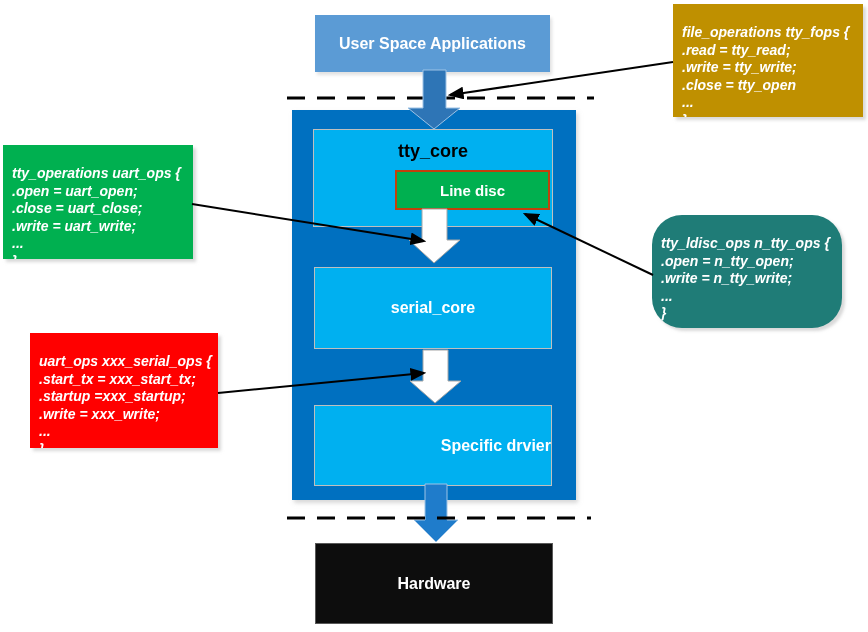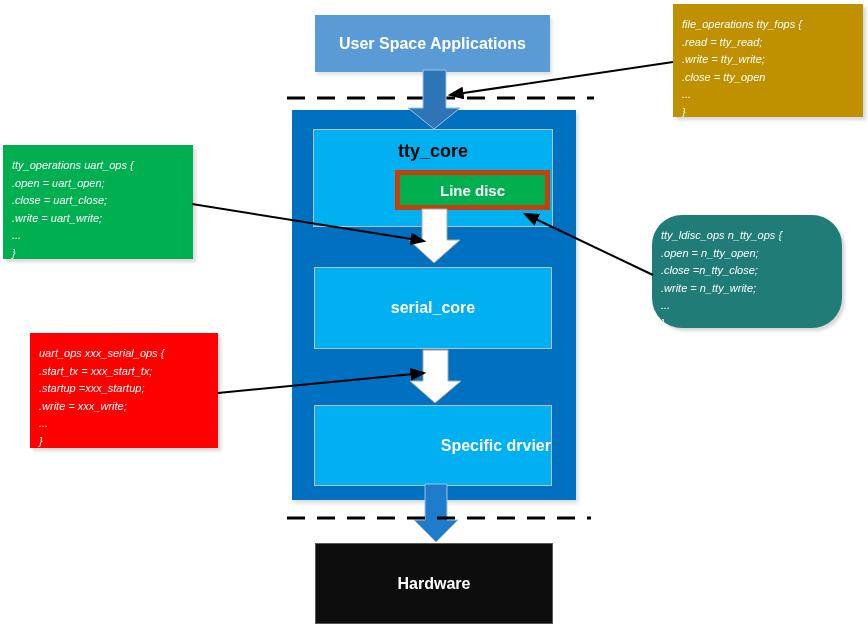--- a/index.html
+++ b/index.html
@@ -41,21 +41,21 @@
     background: #00B0F0;
     border: 1px solid #BFBFBF;
     color: #000000; font-size: 18px;
     align-items: flex-start;
     padding-top: 11px;
     justify-content: center;
   }
   .line-disc {
     left: 395px; top: 170px; width: 155px; height: 40px;
     background: #00B050;
-    border: 5px solid #c2410c;
+    border: 2px solid #c2410c;
     color: #ffffff; font-size: 15px;
   }
   .serial-core {
     left: 314px; top: 267px; width: 238px; height: 82px;
     background: #00B0F0;
     border: 1px solid #BFBFBF;
     color: #ffffff; font-size: 16px;
   }
   .specific-driver {
     left: 314px; top: 405px; width: 238px; height: 81px;
@@ -67,25 +67,25 @@
     left: 315px; top: 543px; width: 238px; height: 81px;
     background: #0D0D0D;
     border: 1px solid #595959;
     color: #ffffff; font-size: 16px;
   }
 
   
   .callout {
     position: absolute;
     color: #ffffff;
-    font-weight: normal;
+    font-weight: bold;
     font-style: italic;
-    font-size: 11px;
+    font-size: 14px;
     line-height: 17.5px;
-    padding: 12px 8px 4px 9px;
+    padding: 20px 8px 4px 9px;
     box-shadow: 3px 3px 3px rgba(185,185,185,0.55);
     white-space: nowrap;
     overflow: hidden;
   }
   .callout-tty-fops  { left: 673px; top: 4px;   width: 190px; height: 113px; }
   .callout-uart-ops  { left: 3px;   top: 145px; width: 190px; height: 114px; }
   .callout-ntty-ops  { left: 652px; top: 215px; width: 190px; height: 113px; }
   .callout-xxx-ops   { left: 30px;  top: 333px; width: 188px; height: 115px; }
 
   
@@ -142,21 +142,20 @@
       <div>.open = uart_open;</div>
       <div>.close = uart_close;</div>
       <div>.write = uart_write;</div>
       <div>...</div>
       <div>}</div>
     </div>
 
   <div class="callout callout-ntty-ops" style="background-color: rgb(31, 124, 119); border-radius: 30px;">
       <div>tty_ldisc_ops n_tty_ops {</div>
       <div>.open = n_tty_open;</div>
-      <div>.close =n_tty_close;</div>
       <div>.write = n_tty_write;</div>
       <div>...</div>
       <div>}</div>
     </div>
 
   <div class="callout callout-xxx-ops" style="background-color: rgb(255, 0, 0);">
       <div>uart_ops xxx_serial_ops {</div>
       <div>.start_tx = xxx_start_tx;</div>
       <div>.startup =xxx_startup;</div>
       <div>.write = xxx_write;</div>

